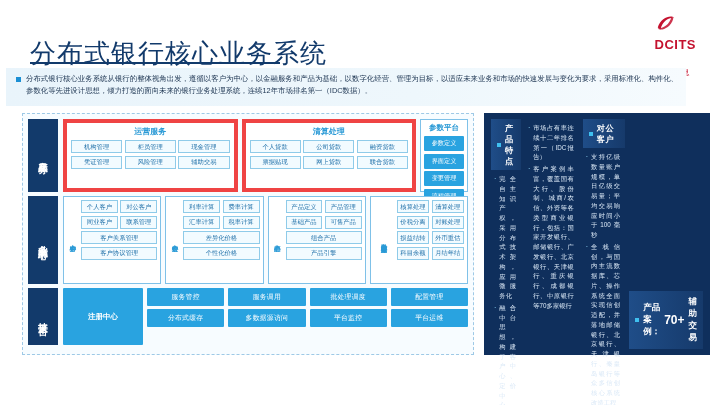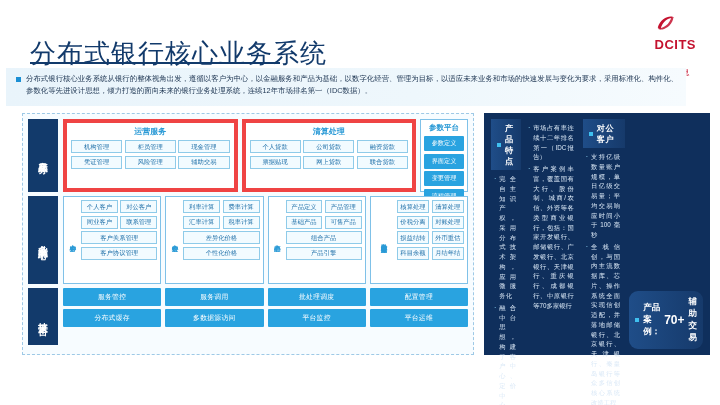--- a/index.html
+++ b/index.html
@@ -100,21 +100,21 @@
     padding:3.5px 6px; display:flex; align-items:center; gap:4px;
   }
   .sec-bullet { width:4px; height:4px; background:#3fc0f0; flex:0 0 auto; }
   .sec-title { font-size:8.2px; font-weight:bold; color:#ffffff; letter-spacing:.5px; }
   .sec-body { padding:4px 5px 2px 3px; }
   .li { display:flex; gap:3px; margin-bottom:2px; }
   .li-dot { color:#8fd5f5; font-size:7px; line-height:1.5; flex:0 0 auto; }
   .li-txt { font-size:6.3px; line-height:1.55; color:#dbe9f7; text-align:justify; }
   .case-bar {
     background:linear-gradient(90deg,#1f4d88 0%,#163a6b 100%);
-    padding:5px 6px; display:flex; align-items:center; gap:4px; margin-top:auto;border-radius:9px;
+    padding:5px 6px; display:flex; align-items:center; gap:4px; margin-top:auto;
   }
   .case-txt { font-size:8.5px; font-weight:bold; color:#ffffff; }
   .case-num { font-size:12px; font-weight:bold; color:#ffffff;text-align:center; }
 </style>
 </head>
 <body>
 
 <div class="logo">
   <div class="logo-mark">
     <svg viewBox="0 0 24 24" width="22" height="22">
@@ -249,20 +249,21 @@
             <div class="cell">月结年结</div>
           </div>
         </div>
       </div>
     </div>
   </div>
 
   <div class="row" style="height:57px;">
     <div class="vtab">技术平台</div>
     <div class="band-tech">
+      <div class="tech-reg">注册中心</div>
       <div class="tech-col">
         <div class="tech-btn">服务管控</div>
         <div class="tech-btn">分布式缓存</div>
       </div>
       <div class="tech-col">
         <div class="tech-btn">服务调用</div>
         <div class="tech-btn">多数据源访问</div>
       </div>
       <div class="tech-col">
         <div class="tech-btn">批处理调度</div>

